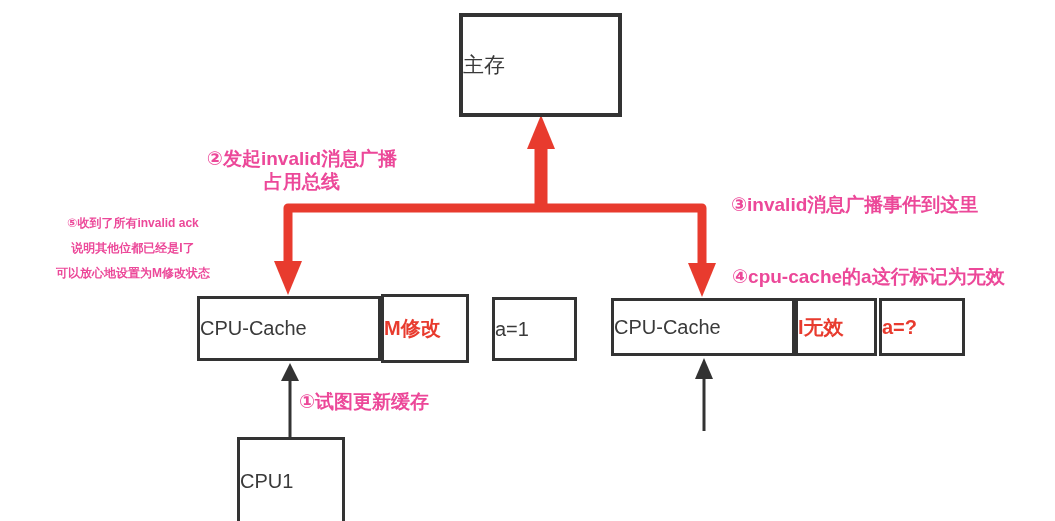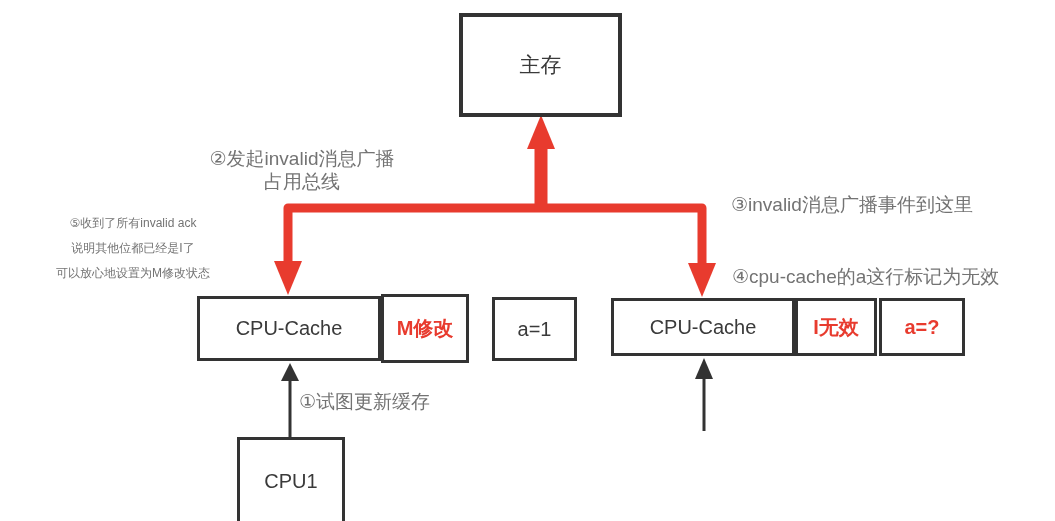--- a/index.html
+++ b/index.html
@@ -22,21 +22,20 @@
     width: 1055px;
     height: 521px;
   }
   .box {
     position: absolute;
     box-sizing: border-box;
     background: #ffffff;
     border: 3px solid #333333;
     display: flex;
     align-items: center;
-    justify-content: center;
     font-size: 20px;
     color: #3a3a3a;
     white-space: nowrap;
   }
   .box.memory {
     left: 459px; top: 13px; width: 163px; height: 104px;
     border-width: 4px;
     font-size: 21px;
   }
   .box.cache1       { left: 197px; top: 296px; width: 184px; height: 65px; }
@@ -46,22 +45,22 @@
   .box.state2       { left: 795px; top: 298px; width: 82px;  height: 58px; }
   .box.value2       { left: 879px; top: 298px; width: 86px;  height: 58px; }
   .box.cpu1         { left: 237px; top: 437px; width: 108px; height: 88px; }
   .box.cpu2         { left: 650px; top: 431px; width: 108px; height: 80px; }
   .red-text {
     color: #e83b2e;
     font-weight: 700;
   }
   .note {
     position: absolute;
-    color: #737373;
-    font-weight: 400;
+    color: #ec4899;
+    font-weight: 700;
     font-size: 19px;
     line-height: 23px;
     text-align: center;
     white-space: nowrap;
   }
   .note-step2 { left: 182px; top: 147px; width: 240px; }
   .note-step5 { left: 2px;   top: 211px; width: 262px; font-size: 12px; line-height: 25px; }
   .note-step3 { left: 731px; top: 193px; }
   .note-step4 { left: 732px; top: 265px; }
   .note-step1 { left: 299px; top: 390px; }

